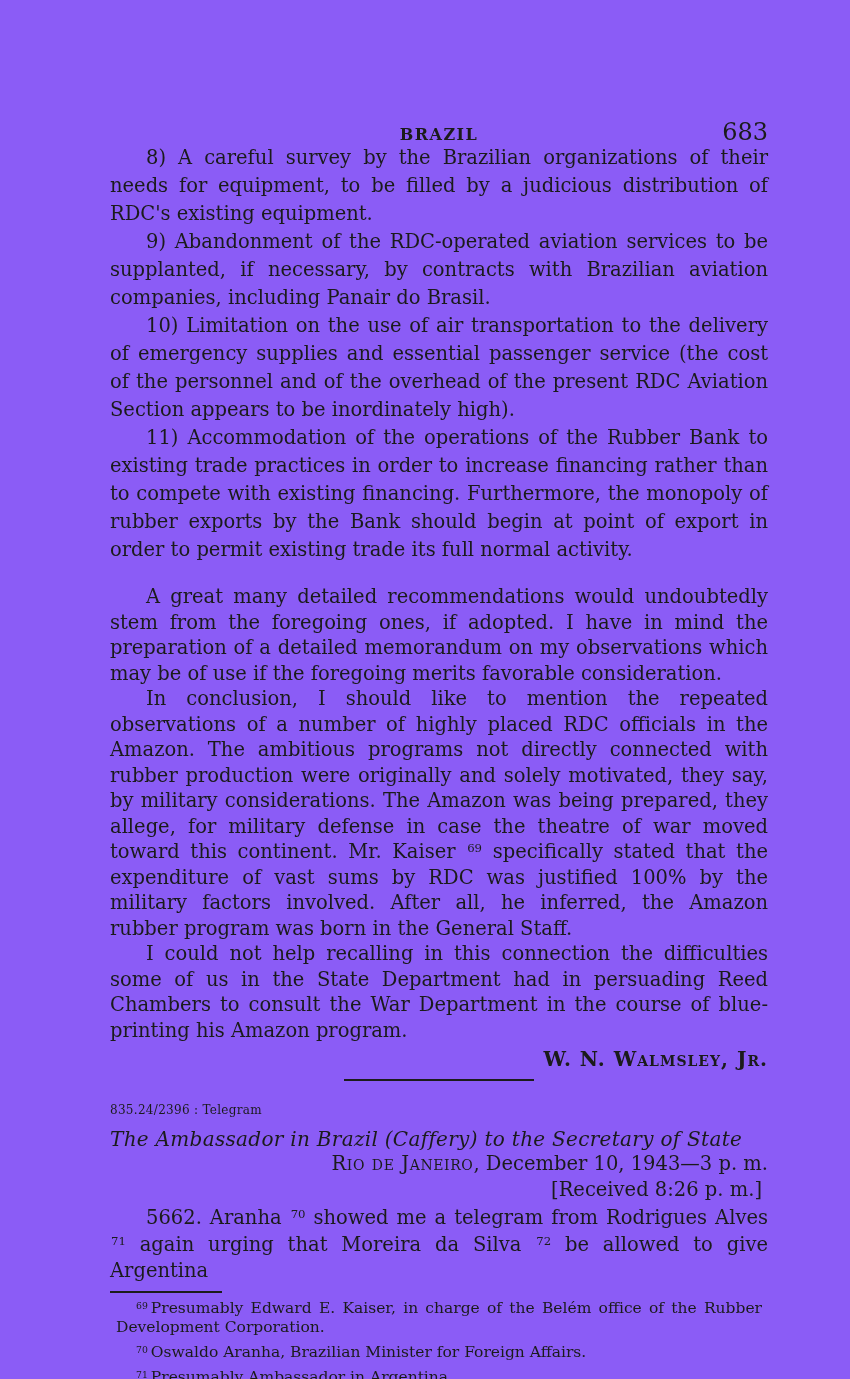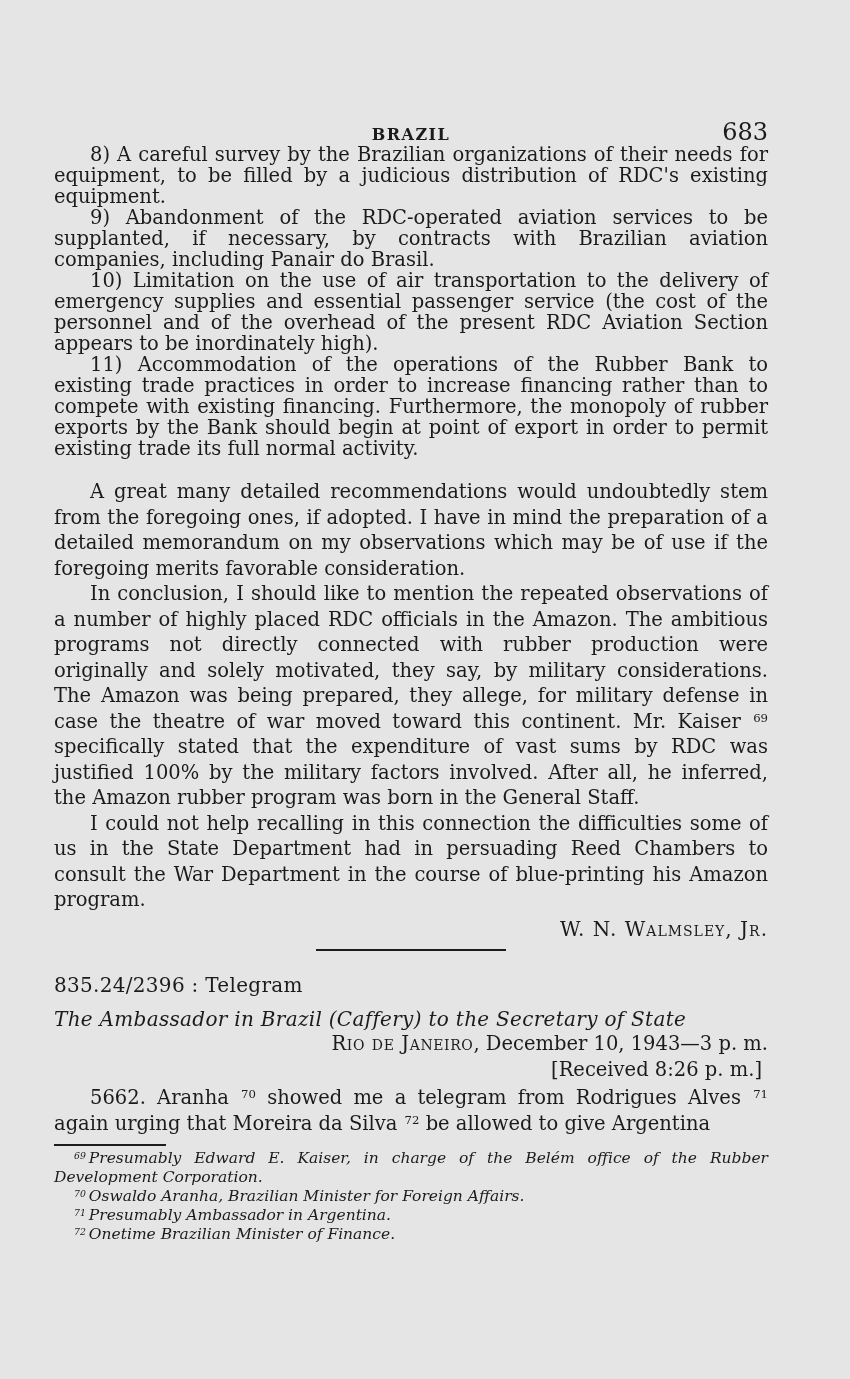--- a/index.html
+++ b/index.html
@@ -1,24 +1,24 @@
 <!DOCTYPE html>
 <html lang="en"><head>
 <meta charset="utf-8">
 <style>
   html, body { margin: 0; padding: 0; background: #ffffff; }
   .page {
     position: relative;
     width: 850px;
     height: 1379px;
     box-sizing: border-box;
-    background: #e5e5e5;
+    background: #8b5cf6;
     color: #1b1b1b;
     font-family: "DejaVu Serif", "Liberation Serif", serif;
-    padding: 98px 82px 0 54px;
+    padding: 98px 82px 0 110px;
     overflow: hidden;
   }
   
   .running-head {
     display: grid;
     grid-template-columns: 1fr auto 1fr;
     align-items: baseline;
     height: 26px;
   }
   .running-head .spacer { }
@@ -33,21 +33,21 @@
     grid-column: 3;
     text-align: right;
     font-size: 24px;
     margin-top: 20px;
   }
   
   .rec-list { margin-top: 20px; }
   .rec-list p {
     margin: 0;
     font-size: 19.5px;
-    line-height: 21px;
+    line-height: 28px;
     text-align: justify;
     text-indent: 36px;
     hyphens: auto;
   }
   .close-list { margin-top: 20px; }
   .close-list p {
     margin: 0;
     font-size: 19.5px;
     line-height: 25.5px;
     text-align: justify;
@@ -63,31 +63,32 @@
     letter-spacing: 0;
   }
   .body-sup-gap { margin-left: 1px; }
   .sc { font-variant: small-caps; letter-spacing: 0.6px; }
   .signature {
     margin-top: 4px;
     text-align: right;
     font-size: 20px;
     font-variant: small-caps;
     letter-spacing: 1px;
+    font-weight: bold;
   }
   .section-divider {
     width: 190px;
     margin: 8px auto 0;
     border: none;
     border-top: 2px solid #1c1c1c;
   }
   
   .file-reference {
     margin-top: 22px;
-    font-size: 20px;
+    font-size: 12px;
     letter-spacing: 0.3px;
   }
   .doc-heading {
     margin-top: 10px;
     font-style: italic;
     font-size: 20px;
     letter-spacing: 0.3px;
   }
   .dateline {
     text-align: right;
@@ -109,27 +110,26 @@
     hyphens: auto;
   }
   
   .footnote-divider {
     width: 112px;
     margin: 6px 0 3px;
     border: none;
     border-top: 2px solid #1c1c1c;
   }
   .footnote-list p {
-    margin: 0;
+    margin: 6px;
     font-size: 15.5px;
     line-height: 19px;
     text-align: justify;
     text-indent: 20px;
     hyphens: auto;
-    font-style: italic;
   }
   .footnote-list sup { margin-right: 3px; top: -0.4em; }
 </style>
 </head>
 <body>
 
 <div class="page">
 
   <div class="running-head">
     <span class="spacer"></span>

